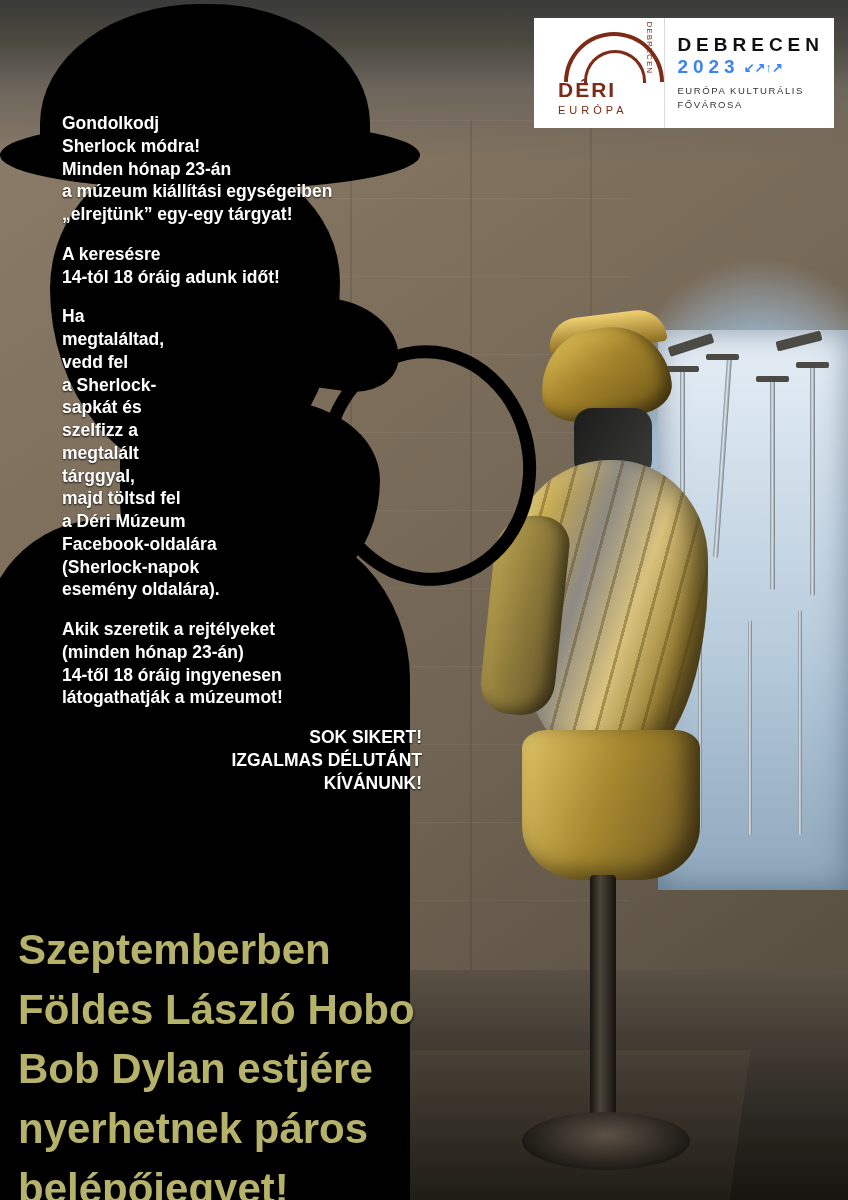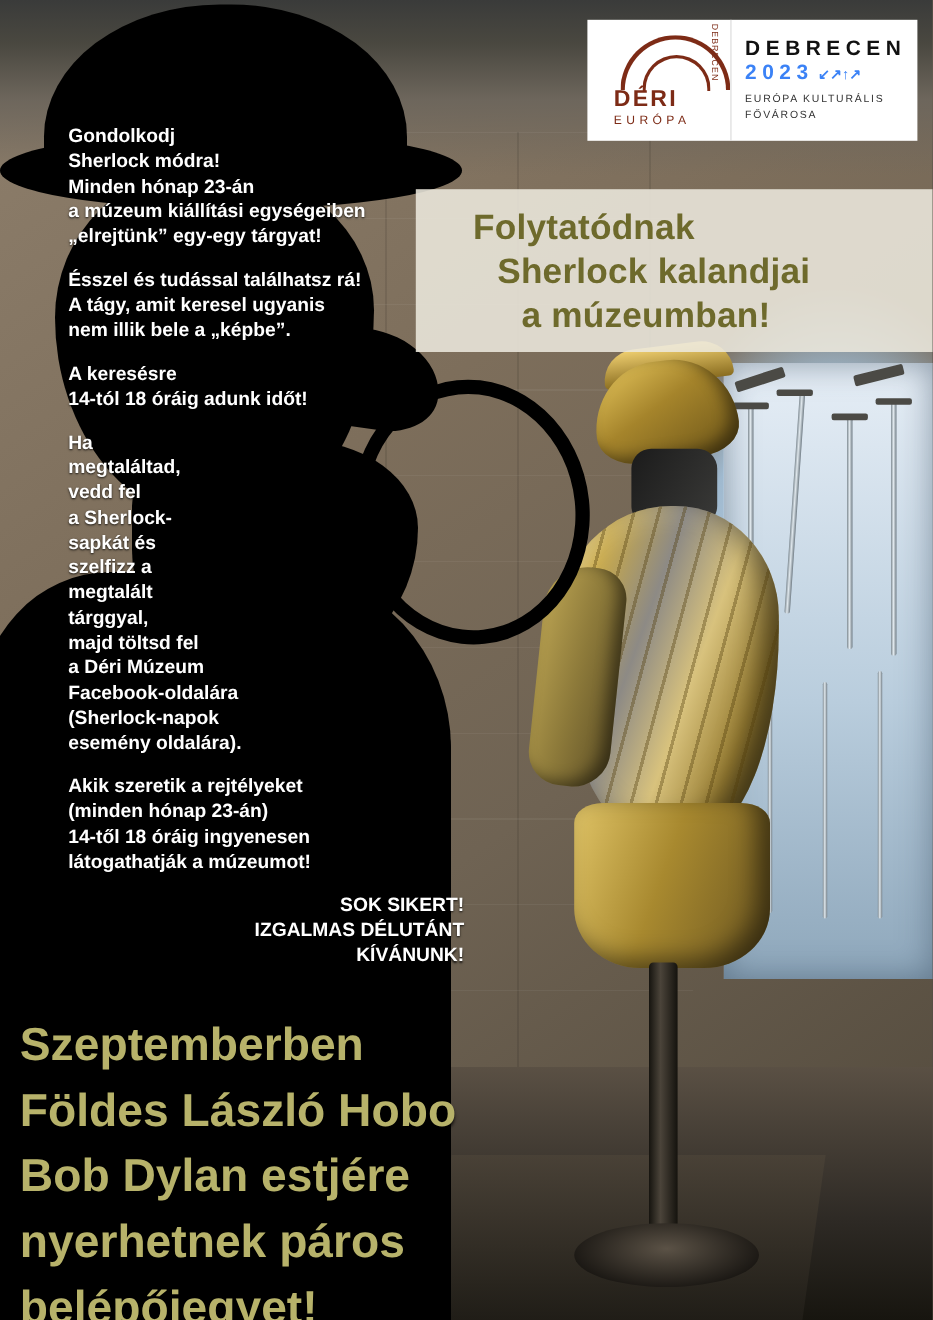--- a/index.html
+++ b/index.html
@@ -355,35 +355,27 @@
       <div class="city">DEBRECEN</div>
       <div class="year-row">
         <span>2023</span>
         <span class="arrows">↙↗↑↗</span>
       </div>
       <div class="tag" style="white-space:pre-line;">EURÓPA KULTURÁLIS
 FŐVÁROSA</div>
     </div>
   </div>
 
-  <div class="headline">
-    <div class="l1">Folytatódnak</div>
-    <div class="l2">Sherlock kalandjai</div>
-    <div class="l3">a múzeumban!</div>
-  </div>
 
   <div class="copy">
     <p>Gondolkodj
 Sherlock módra!
 Minden hónap 23-án
 a múzeum kiállítási egységeiben
 „elrejtünk” egy-egy tárgyat!</p>
-    <p>Ésszel és tudással találhatsz rá!
-A tágy, amit keresel ugyanis
-nem illik bele a „képbe”.</p>
     <p>A keresésre
 14-tól 18 óráig adunk időt!</p>
     <p class="narrow">Ha
 megtaláltad,
 vedd fel
 a Sherlock-
 sapkát és
 szelfizz a
 megtalált
 tárggyal,

